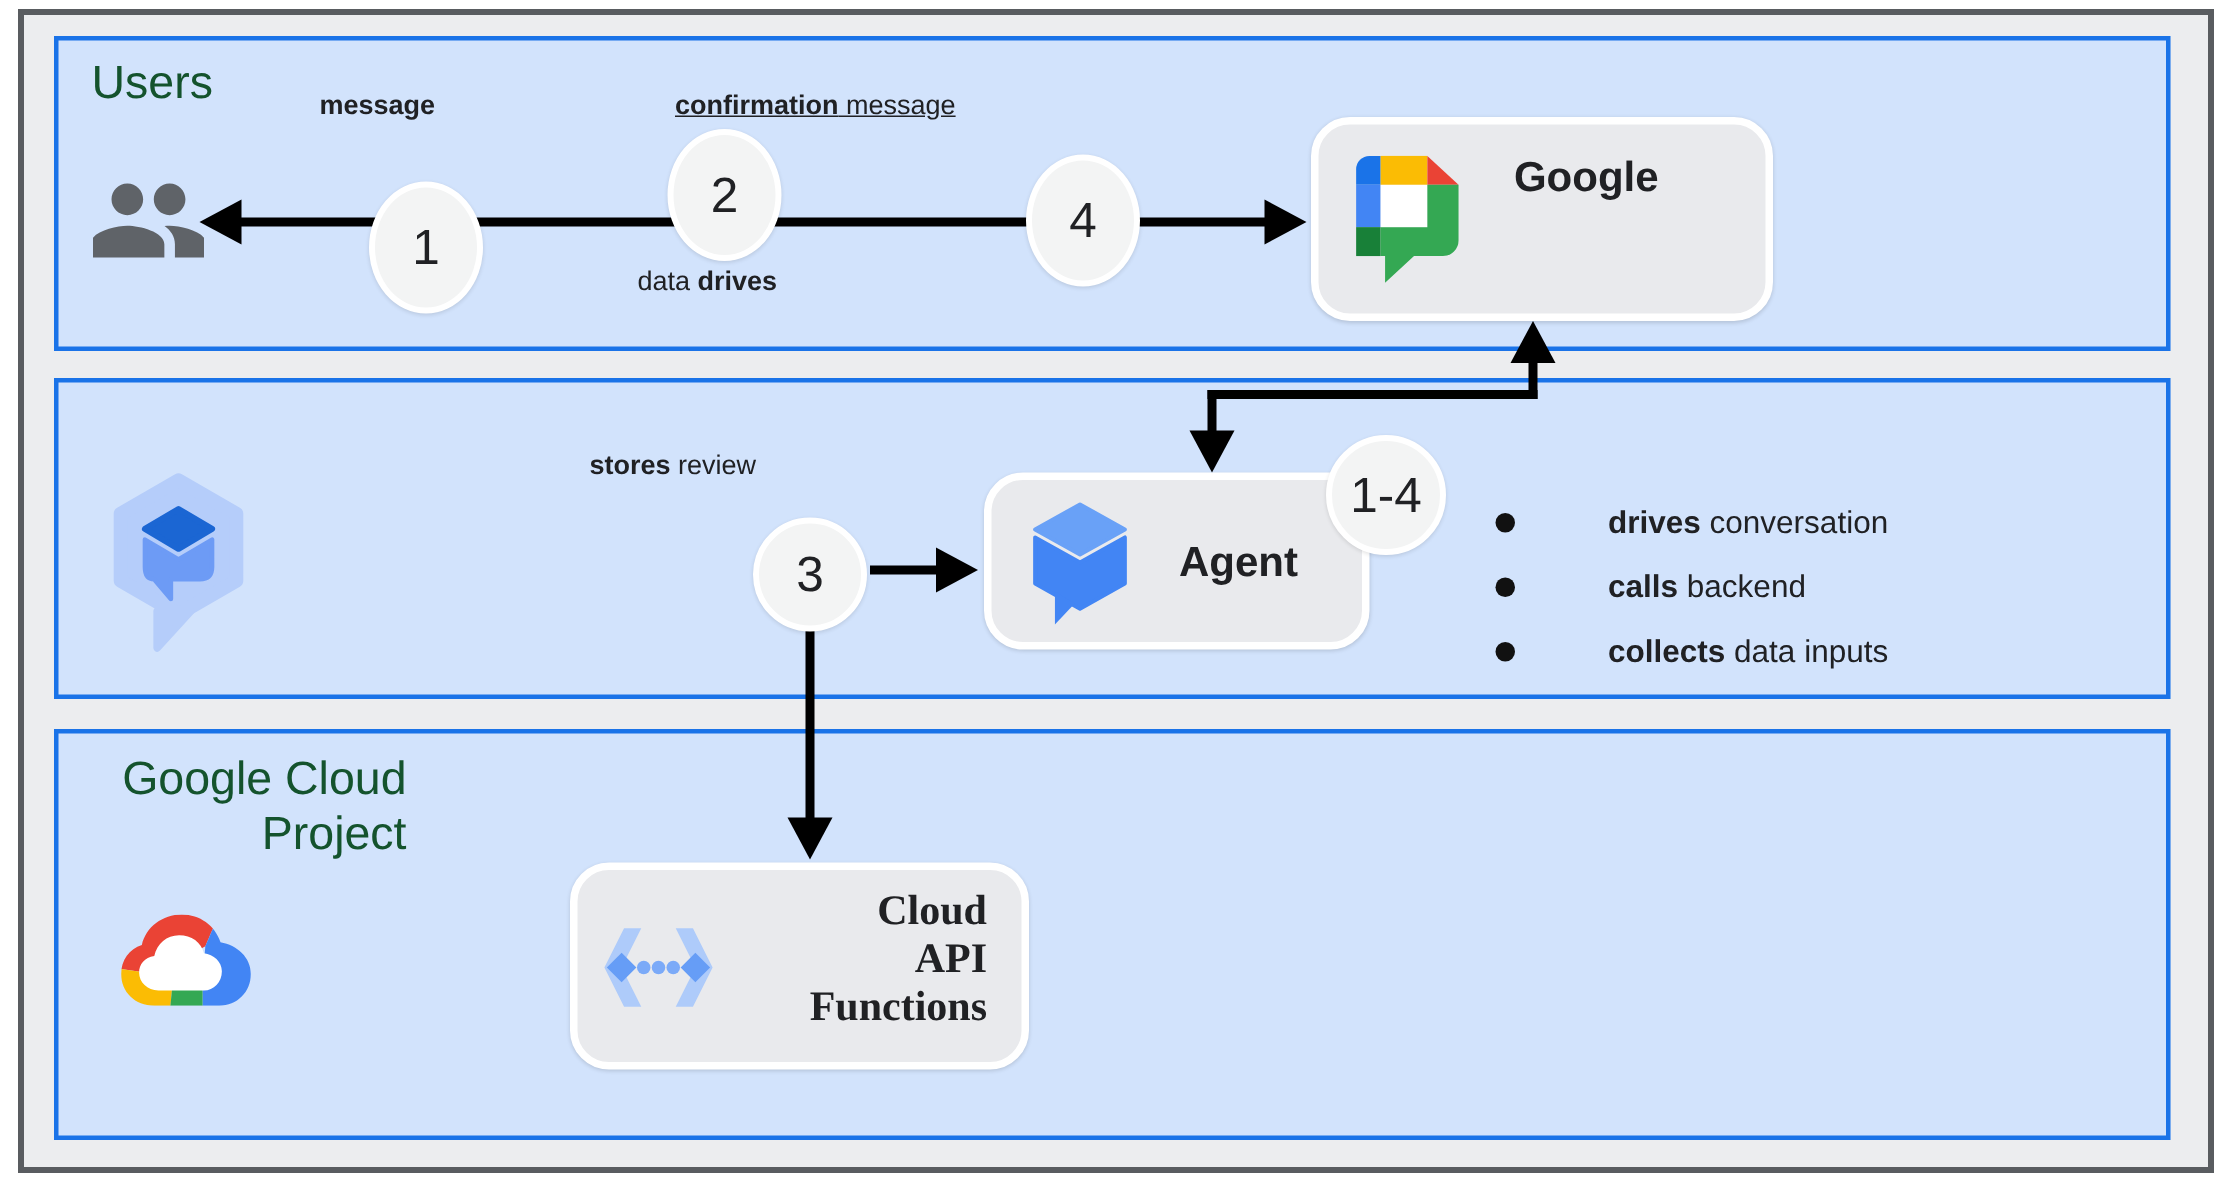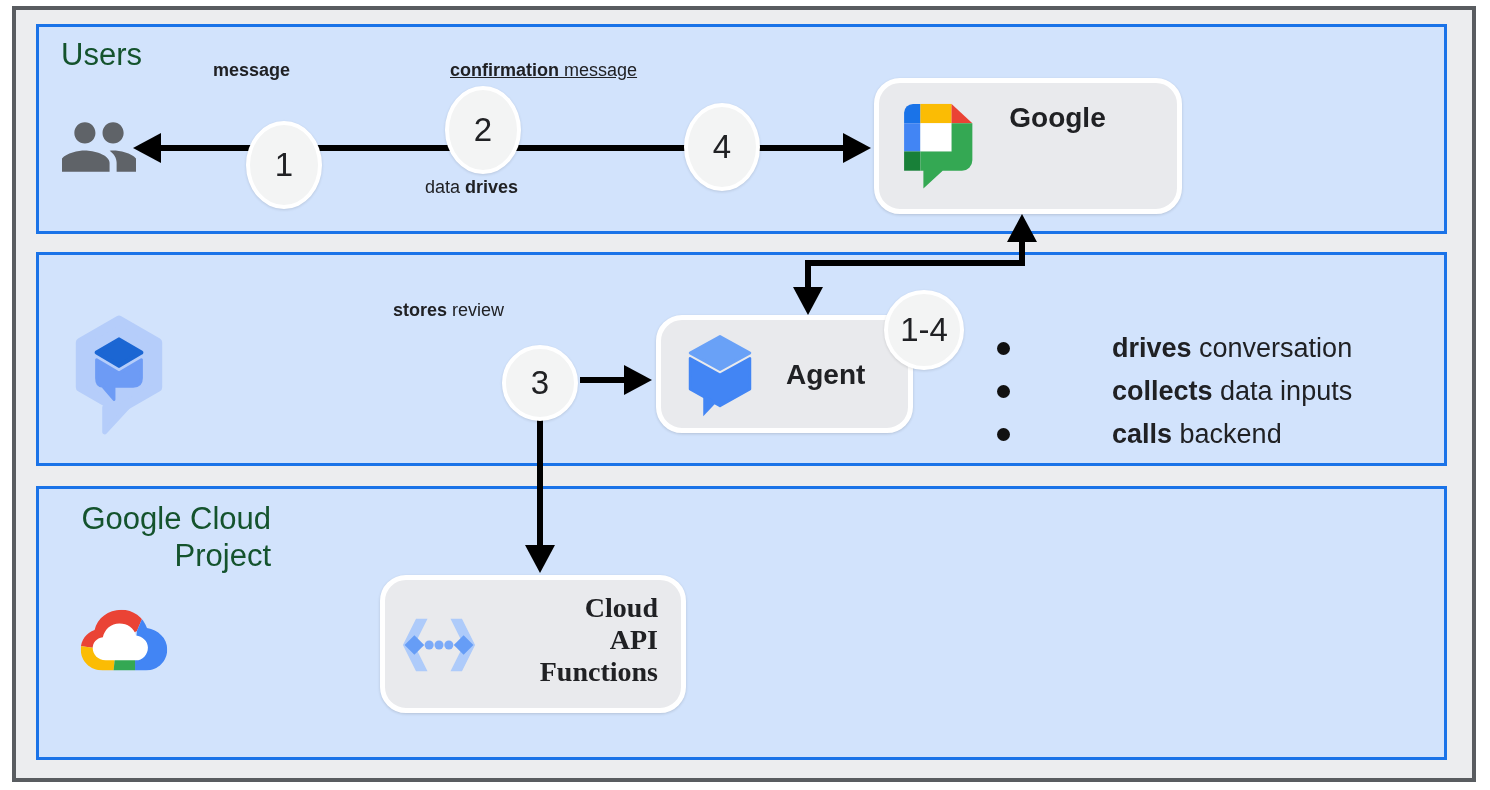--- a/index.html
+++ b/index.html
@@ -36,21 +36,21 @@
   }
   .hline,.vline{position:absolute;background:#000;z-index:2;}
   .hline{height:6px;}
   .vline{width:6px;}
   .arrow{position:absolute;width:0;height:0;z-index:2;}
   .arrow.right{border-top:15px solid transparent;border-bottom:15px solid transparent;border-left:28px solid #000;}
   .arrow.left{border-top:15px solid transparent;border-bottom:15px solid transparent;border-right:28px solid #000;}
   .arrow.up{border-left:15px solid transparent;border-right:15px solid transparent;border-bottom:28px solid #000;}
   .arrow.down{border-left:15px solid transparent;border-right:15px solid transparent;border-top:28px solid #000;}
   .bullets{position:absolute;left:985px;top:327px;z-index:3;}
-  .bullet-row{display:flex;align-items:center;height:43px;font-size:27px;gap:40px;}
+  .bullet-row{display:flex;align-items:center;height:43px;font-size:21px;}
   .bullet-row .dot{
     width:13px;height:13px;border-radius:50%;background:#111;
     margin-left:12px;margin-right:62px;flex:0 0 auto;
   }
   .bullet-row b{font-weight:bold;}
   svg{display:block;}
 </style>
 </head>
 <body>
 
@@ -135,25 +135,25 @@
   <div class="node-title" style="left:786px;top:359px;z-index:3;">Agent</div>
   <div class="circle" style="left:884px;top:290px;width:80px;height:80px;z-index:7;">1-4</div>
 
   <div class="bullets">
     <div class="bullet-row">
         <span class="dot"></span>
         <span><b>drives</b><span> conversation</span></span>
       </div>
     <div class="bullet-row">
         <span class="dot"></span>
-        <span><b>collects</b><span> data inputs</span></span>
+        <span><b>calls</b><span> backend</span></span>
       </div>
     <div class="bullet-row">
         <span class="dot"></span>
-        <span><b>calls</b><span> backend</span></span>
+        <span><b>collects</b><span> data inputs</span></span>
       </div>
   </div>
 
   <div style="position:absolute;left:78px;top:604px;z-index:3;">
     <svg width="92" height="74" viewBox="0 0 100 78">
       <defs>
         <clipPath id="cloudclip">
           <path d="M27,71 C13,71 3,61 3,48 C3,38 9,30 18,27 C21,14 33,5 47,5 C60,5 71,13 75,25 C87,27 97,36 97,48 C97,61 87,71 74,71 Z"></path>
         </clipPath>
       </defs>

